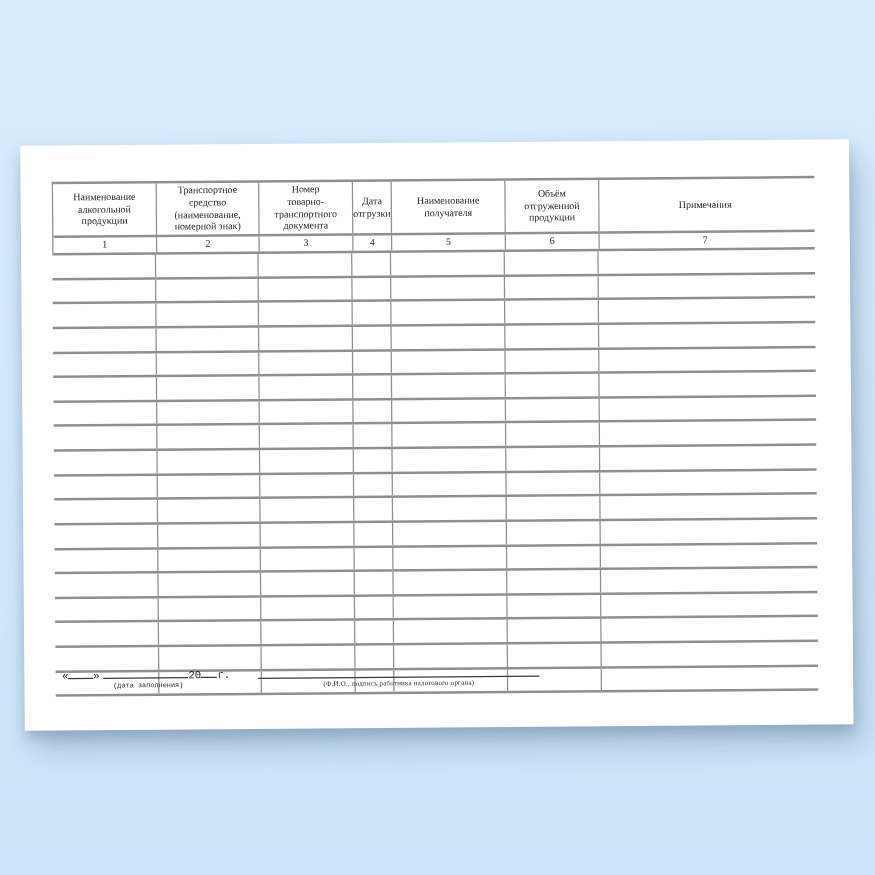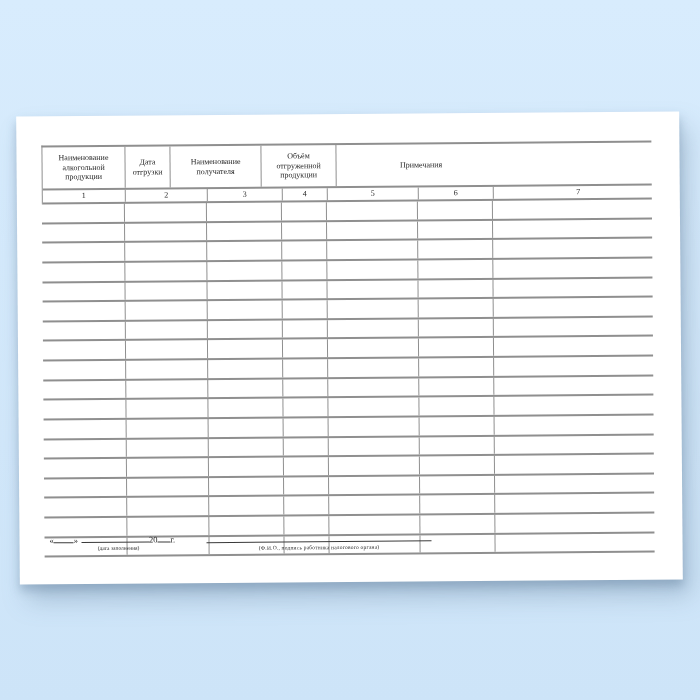--- a/index.html
+++ b/index.html
@@ -32,25 +32,25 @@
   .hcell{
     display:flex;align-items:center;justify-content:center;text-align:center;
     font-size:8px;line-height:9.8px;white-space:pre-line;padding:0 2px;
   }
   .ncell{
     display:flex;align-items:center;justify-content:center;
     font-size:8px;line-height:10px;
   }
   .hcell:not(.c0),.ncell:not(.c0),.tcell:not(.c0){border-left:1.5px solid var(--table-border);}
   .trow{display:flex;height:17.63px;border-bottom:2px solid var(--table-border);}
-  .c0{width:82px}.c1{width:82px}.c2{width:75px}.c3{width:45px}
+  .c0{width:82px}.c1{width:82px}.c2{width:75px}.c3{width:31px}
   .c4{width:91px}.c5{width:75px}.c6{width:170px}
   .footer-date{
     position:absolute;left:30px;top:418px;height:22px;
-    font-size:8.5px;white-space:nowrap;
+    font-size:8.5px;white-space:nowrap;font-family:Liberation Mono, monospace;
   }
   .blank{display:inline-block;border-bottom:1px solid var(--rule);height:8px;vertical-align:baseline;}
   .day-blank{width:20px;}
   .month-blank{width:68px;margin-left:3px;}
   .year-blank{width:13px;}
   .date-caption{
     position:absolute;left:34px;top:11px;width:70px;text-align:center;
     font-size:5.5px;color:#2a2a2a;
   }
   .sign-block{position:absolute;left:187px;top:418px;width:225px;}
@@ -61,20 +61,28 @@
 <body>
 
 <div class="paper">
 
   <div class="table">
     <div class="thead">
       <div class="hrow">
         <div class="hcell c0">Наименование
 алкогольной
 продукции</div>
+        <div class="hcell c1">Транспортное
+средство
+(наименование,
+номерной знак)</div>
+        <div class="hcell c2">Номер
+товарно-
+транспортного
+документа</div>
         <div class="hcell c3">Дата
 отгрузки</div>
         <div class="hcell c4">Наименование
 получателя</div>
         <div class="hcell c5">Объём
 отгруженной
 продукции</div>
         <div class="hcell c6">Примечания</div>
       </div>
       <div class="nrow">

